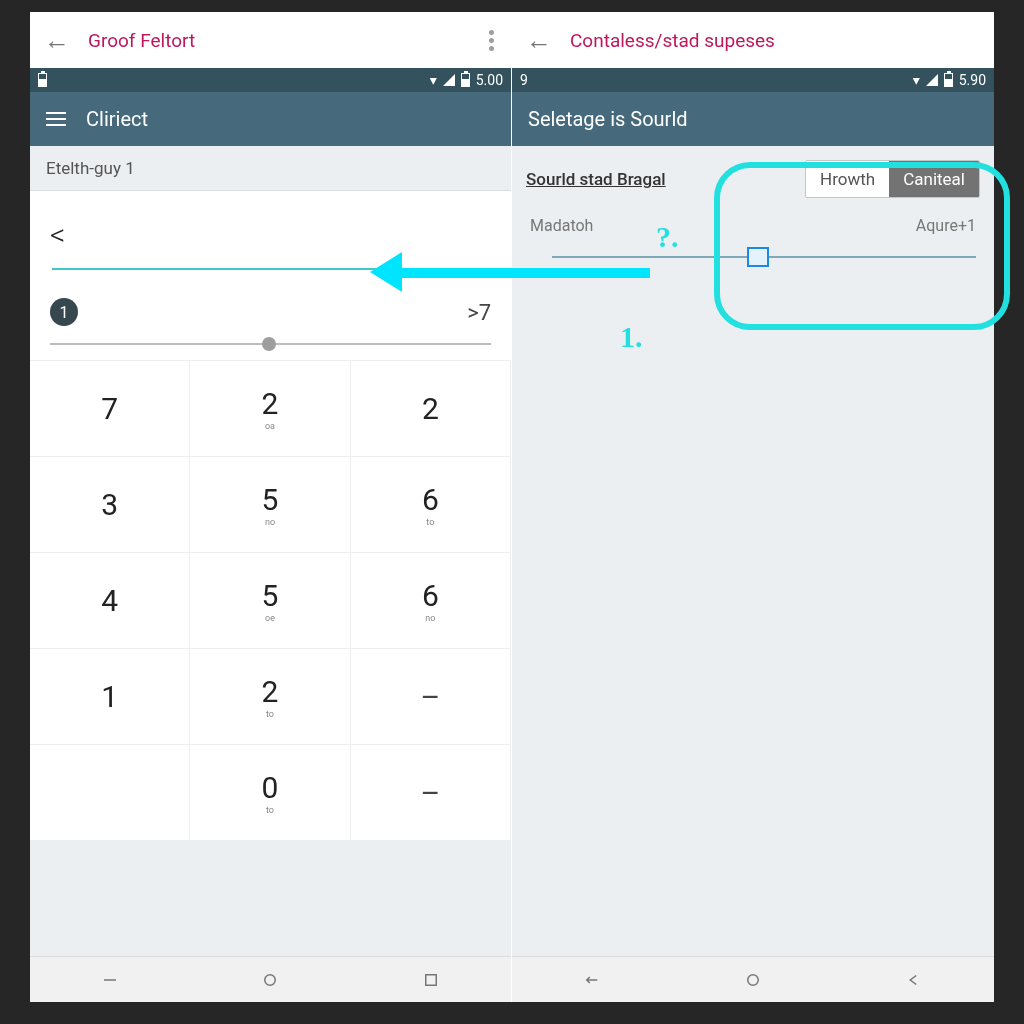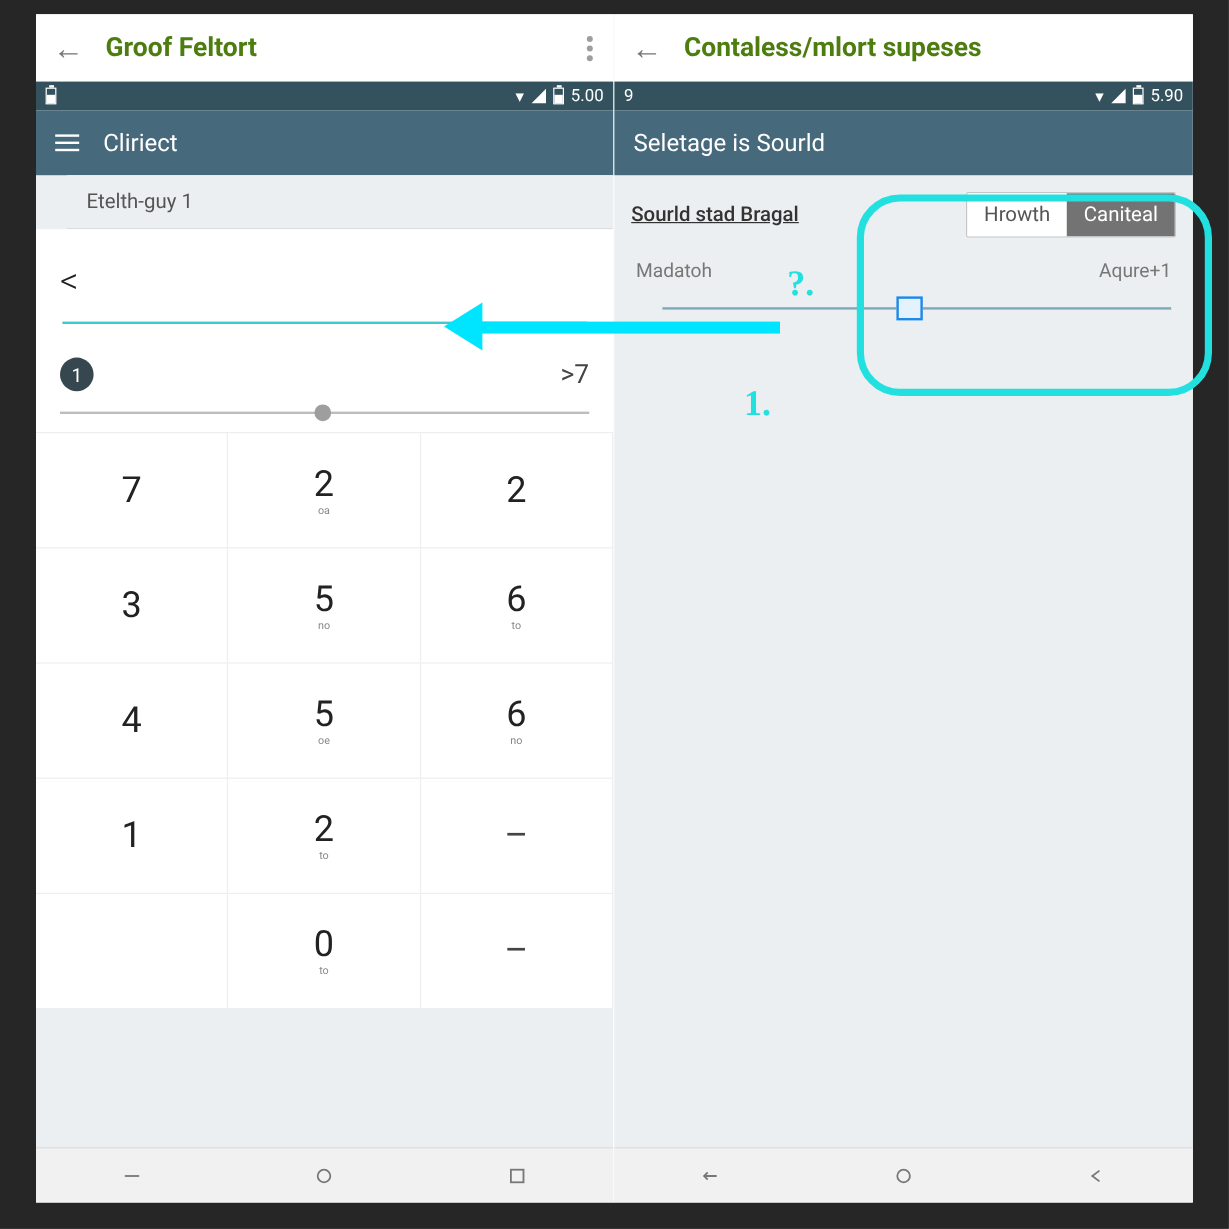--- a/index.html
+++ b/index.html
@@ -5,34 +5,34 @@
   * { box-sizing: border-box; margin: 0; padding: 0; font-family: Roboto, Arial, sans-serif; }
   html, body { width: 1024px; height: 1024px; }
   body { background: #262626; display: flex; justify-content: center; align-items: flex-start; }
   .stage { width: 1024px; height: 1024px; background: #262626; position: relative; }
   .dual { position: absolute; left: 30px; top: 12px; width: 964px; height: 990px; display: flex; background: #fff; }
   .phone { width: 50%; height: 100%; position: relative; background: #eceff1; display: flex; flex-direction: column; }
   .phone.left { border-right: 1px solid #fff; }
   
   .topnav { height: 56px; background: #fff; display: flex; align-items: center; padding: 0 10px; color: #9e9e9e; }
   .topnav .back { font-size: 26px; color: #757575; width: 34px; text-align: center; }
-  .topnav .title { flex: 1; font-size: 22px; padding-left: 14px; color: #4d7c0f; font-weight: bold; }
+  .topnav .title { flex: 1; font-size: 19px; padding-left: 14px; color: #be185d; }
   .topnav .dots { width: 20px; display: flex; flex-direction: column; align-items: center; gap: 3px; }
   .topnav .dots span { width: 5px; height: 5px; border-radius: 50%; background: #9e9e9e; }
   
   .statusbar { height: 24px; background: #34515e; color: #fff; display: flex; align-items: center; font-size: 14px; padding: 0 8px; }
   .statusbar .sbl { flex: 1; display: flex; align-items: center; gap: 4px; }
   .statusbar .sbr { display: flex; align-items: center; gap: 6px; }
   
   .appbar { height: 54px; background: #46697b; color: #fff; display: flex; align-items: center; padding: 0 16px; font-size: 20px; }
   .appbar .menu { margin-right: 20px; display: flex; flex-direction: column; gap: 4px; }
   .appbar .menu span { display: block; width: 20px; height: 2px; background: #fff; }
   
   .content { flex: 1; position: relative; }
-  .sectionlabel { padding: 12px 16px; font-size: 17px; color: #555; background: #eceff1; border-bottom: 1px solid #ddd; margin-left: 26px; }
+  .sectionlabel { padding: 12px 16px; font-size: 17px; color: #555; background: #eceff1; border-bottom: 1px solid #ddd; }
   .card { background: #fff; }
   .display { padding: 26px 20px 4px 20px; }
   .display-row { display: flex; align-items: center; font-size: 30px; color: #222; }
   .display-row .lt { margin-right: 8px; font-weight: 300; }
   .underline { height: 2px; background: #40c9c9; margin: 16px 2px 0 2px; }
   .sub { text-align: right; color: #9e9e9e; font-size: 15px; padding-right: 6px; margin-top: 6px; }
   .sliderrow { display: flex; align-items: center; padding: 24px 20px 8px 20px; font-size: 22px; color: #444; }
   .badge { width: 28px; height: 28px; border-radius: 50%; background: #37474f; color: #fff; display: flex; align-items: center; justify-content: center; font-size: 16px; }
   .sliderrow .v7 { margin-left: auto; font-size: 22px; }
   .slider { position: relative; height: 20px; margin: 0 20px 6px 20px; }
@@ -190,21 +190,21 @@
           </svg>
         <svg class="navicon" viewBox="0 0 24 24">
             <rect x="5" y="5" width="14" height="14" fill="none" stroke="#777" stroke-width="2"></rect>
           </svg>
       </div>
     </div>
 
     <div class="phone">
       <div class="topnav">
         <div class="back">←</div>
-        <div class="title">Contaless/mlort supeses</div>
+        <div class="title">Contaless/stad supeses</div>
       </div>
       <div class="statusbar">
         <div class="sbl">
             <span>9</span>
           </div>
         <div class="sbr">
           <span class="wifi-ic">▾</span>
           <span class="sig-ic"></span>
           <span class="battery-ic"></span>
           <span>5.90</span>

